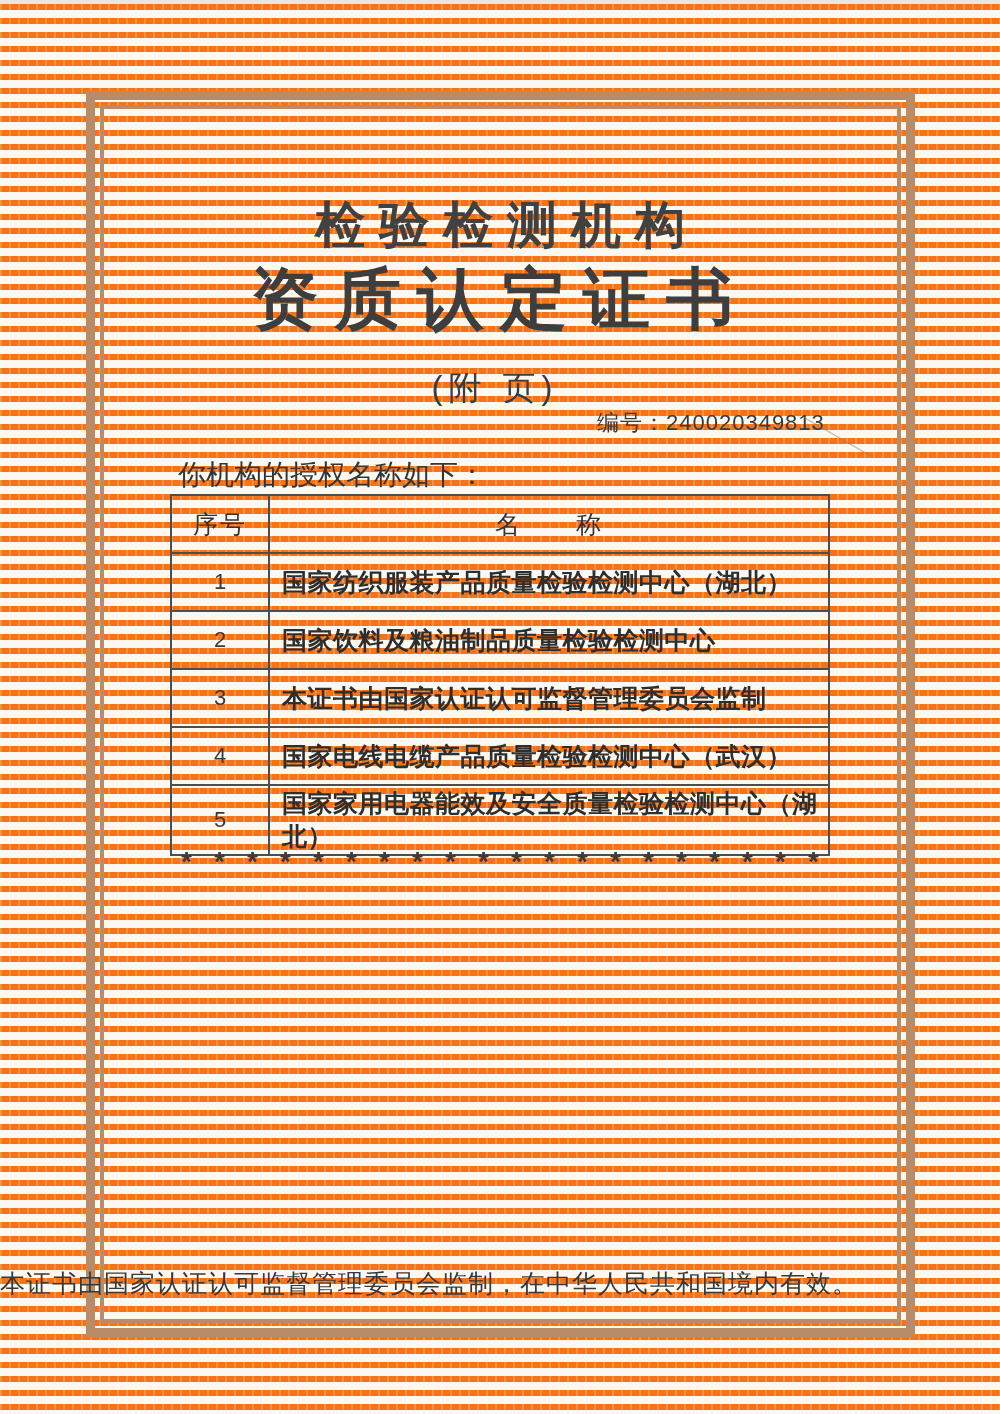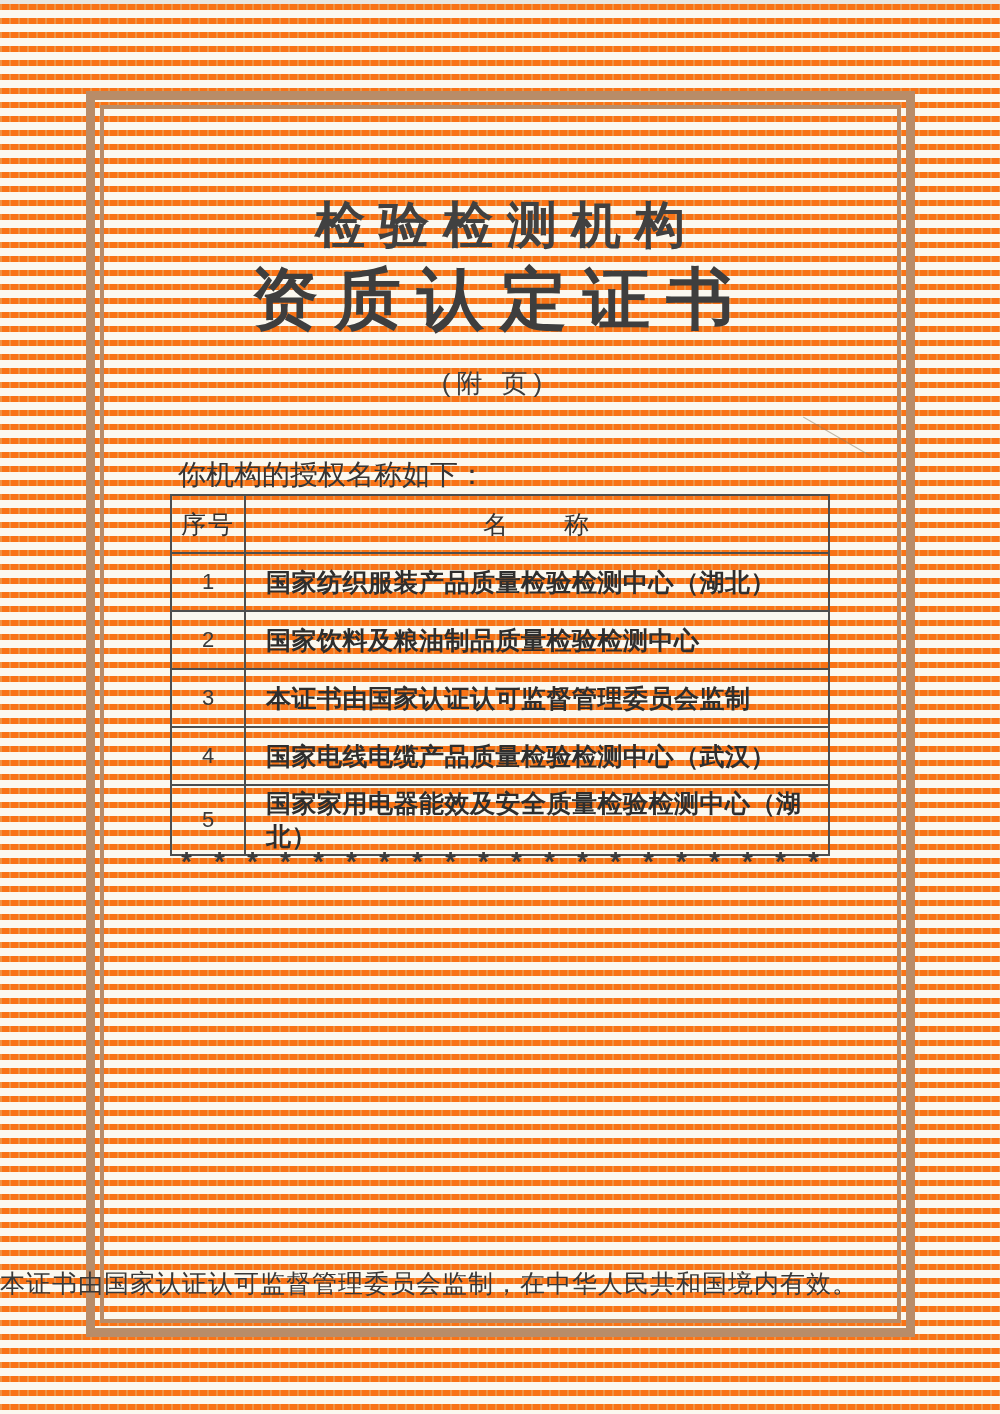--- a/index.html
+++ b/index.html
@@ -46,21 +46,21 @@
     position:absolute; top:250px; left:0; width:1000px;
     text-align:center;
     font-size:67px; font-weight:bold;
     letter-spacing:16px; padding-left:0;
     box-sizing:border-box;
     color:#3e3e3e;
   }
   .subtitle {
     position:absolute; top:362px; left:0; width:984px;
     text-align:center;
-    font-size:26px; letter-spacing:6px; padding-left:6px;
+    font-size:33px; letter-spacing:6px; padding-left:6px;
     box-sizing:border-box;
     color:#3d3d3d;
   }
   .serial {
     position:absolute; top:404px; left:597px;
     font-size:22px; color:#3a3a3a; letter-spacing:1px;
   }
   .intro {
     position:absolute; top:452px; left:178px;
     font-size:28px; color:#353535;
@@ -68,27 +68,27 @@
   table.names {
     position:absolute; top:490px; left:170px;
     width:660px;
     border-collapse:collapse; table-layout:fixed;
     background:transparent;
   }
   table.names th, table.names td {
     border:2px solid #4e4e4e;
     box-sizing:border-box;
   }
-  th.col-idx { width:74px; }
+  th.col-idx { width:98px; }
   tr.hdr { height:58px; }
   tr.row { height:58px; }
   th { font-weight:normal; font-size:25px; color:#333; text-align:center; letter-spacing:2px; }
   td.idx { text-align:center; font-size:22px; color:#3a3a3a; }
   td.name {
-    text-align:left; padding-left:20px;
+    text-align:left; padding-left:12px;
     font-size:25px; font-weight:bold; color:#2e2e2e;
     letter-spacing:0.5px;
   }
   .stars {
     position:absolute; top:843px; left:170px; width:660px;
     text-align:center;
     font-size:27px; font-weight:bold;
     word-spacing:15px;
     color:#3a3a3a;
   }
@@ -115,20 +115,21 @@
   <div class="frame-outer">
     <div class="frame-inner"></div>
   </div>
 
   <div class="title1">检验检测机构</div>
 
   <div class="title2">资质认定证书</div>
 
   <div class="subtitle">(附 页)</div>
 
+  <div class="serial">编号：240020349813</div>
 
   <div class="intro">你机构的授权名称如下：</div>
 
   <table class="names">
     <thead>
       <tr class="hdr">
         <th class="col-idx">序号</th>
         <th class="col-name">名　　称</th>
       </tr>
     </thead>

